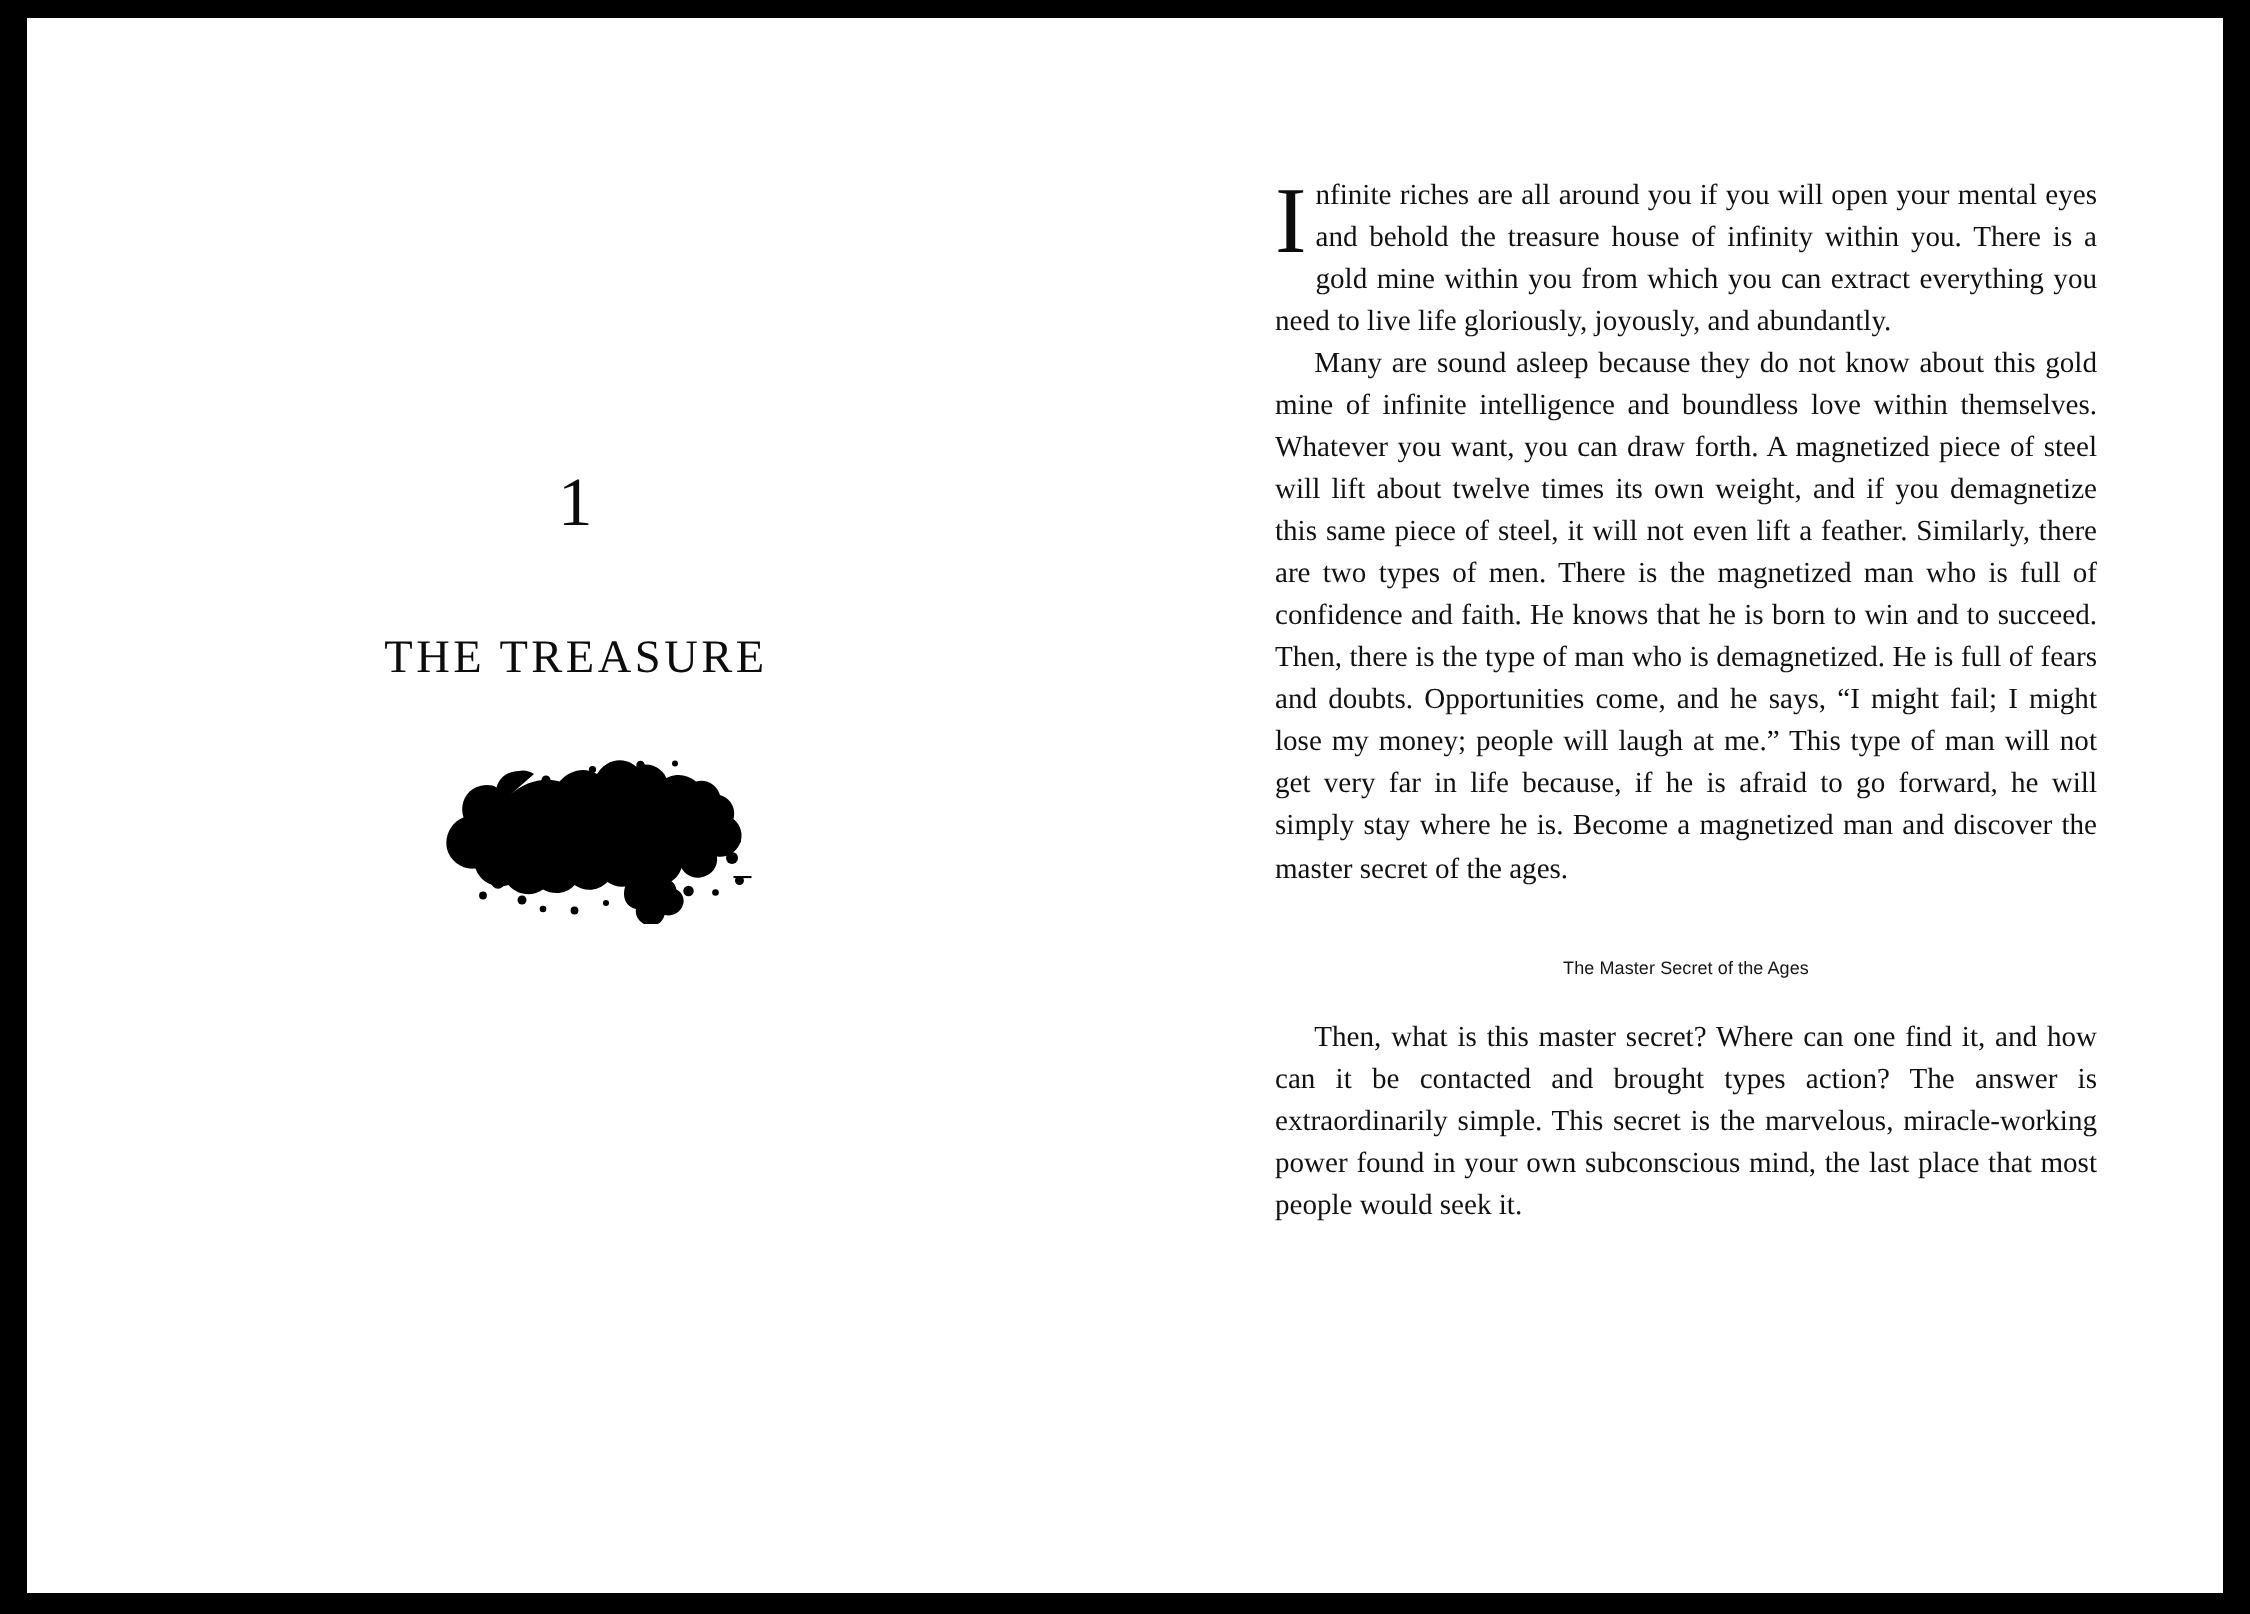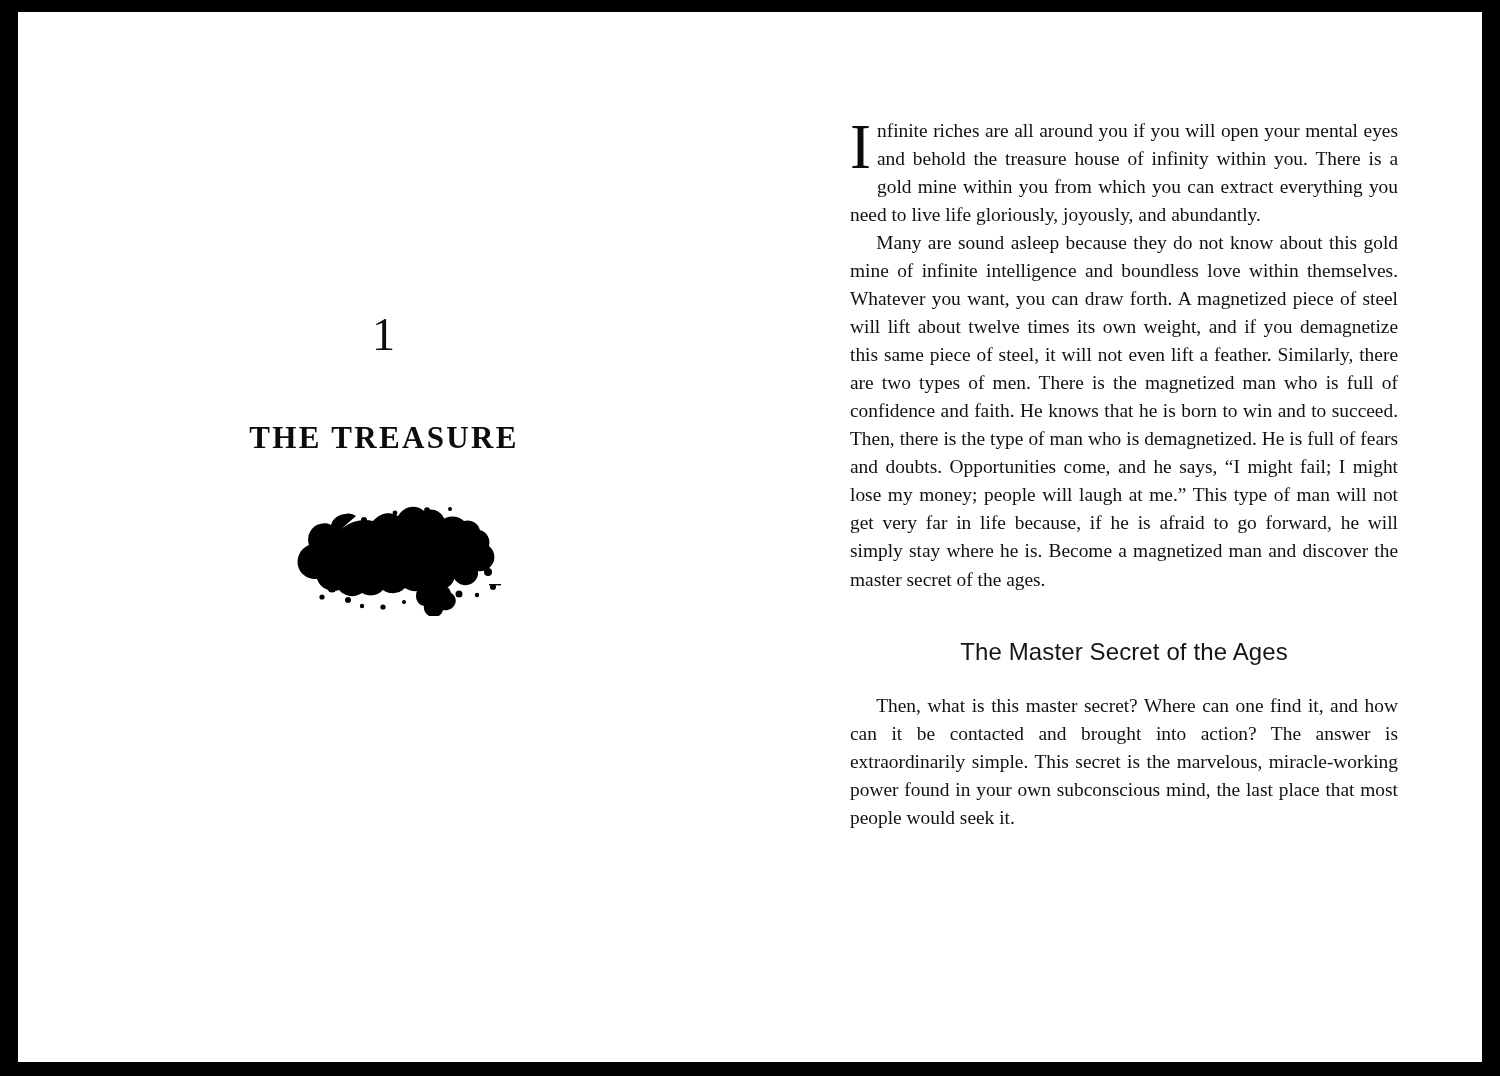--- a/index.html
+++ b/index.html
@@ -50,21 +50,21 @@
     font-weight: 400;
     letter-spacing: 0.02em;
     color: #0c0c0c;
     line-height: 1;
     margin: 0;
   }
   .chapter-title {
     margin: 60px 0 0 0;
     font-family: "Liberation Serif", serif;
     font-size: 31px;
-    font-weight: 700;
+    font-weight: 400;
     letter-spacing: 0.075em;
     line-height: 1.3;
     color: #0c0c0c;
   }
   .chapter-title .line {
     display: block;
     white-space: pre;
   }
   .ornament {
     margin: 38px auto 0 auto;
@@ -102,21 +102,21 @@
     font-size: 63px;
     line-height: 0.84;
     padding: 2px 6px 0 0;
     margin-top: 2px;
     color: #0c0c0c;
   }
   .subhead {
     margin: 44px 0 26px 0;
     text-align: center;
     font-family: "Liberation Sans", sans-serif;
-    font-size: 24px;
+    font-size: 12px;
     font-weight: 400;
     letter-spacing: 0.005em;
     color: #151515;
   }
 </style>
 </head>
 <body>
 
 <div class="spread">
 
@@ -173,19 +173,19 @@
       </p>
 
       <p class="body indent">
         <span>Many are sound asleep because they do not know about this gold mine of infinite intelligence and boundless love within themselves. Whatever you want, you can draw forth. A magnetized piece of steel will lift about twelve times its own weight, and if you demagnetize this same piece of steel, it will not even lift a feather. Similarly, there are two types of men. There is the magnetized man who is full of confidence and faith. He knows that he is born to win and to succeed. Then, there is the type of man who is demagnetized. He is full of fears and doubts. Opportunities come, and he says, “I might fail; I might lose my money; people will laugh at me.” This type of man will not get very far in life because, if he is afraid to go forward, he will simply stay where he is. Become a magnetized man and discover the master secret of the ages.</span>
       </p>
 
       <h2 class="subhead">The Master Secret of the Ages</h2>
 
 
       <p class="body indent">
-        <span>Then, what is this master secret? Where can one find it, and how can it be contacted and brought into action? The answer is extraordinarily simple. This secret is the marvelous, miracle-working power found in your own subconscious mind, the last place that most people would seek it.</span>
+        <span>Then, what is this master secret? Where can one find it, and how can it be contacted and brought types action? The answer is extraordinarily simple. This secret is the marvelous, miracle-working power found in your own subconscious mind, the last place that most people would seek it.</span>
       </p>
 
     </div>
   </div>
 
 </div>
 
 </body></html>

